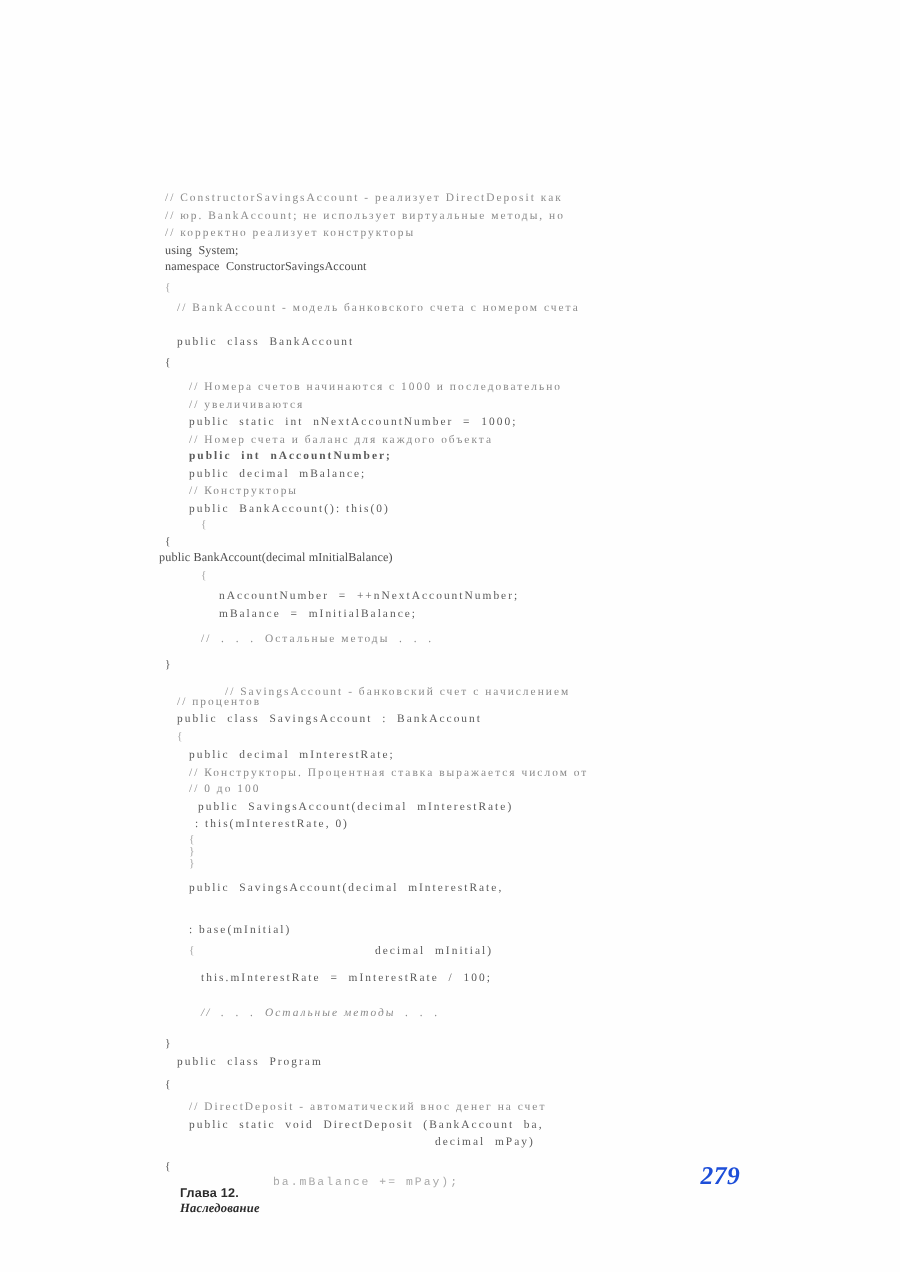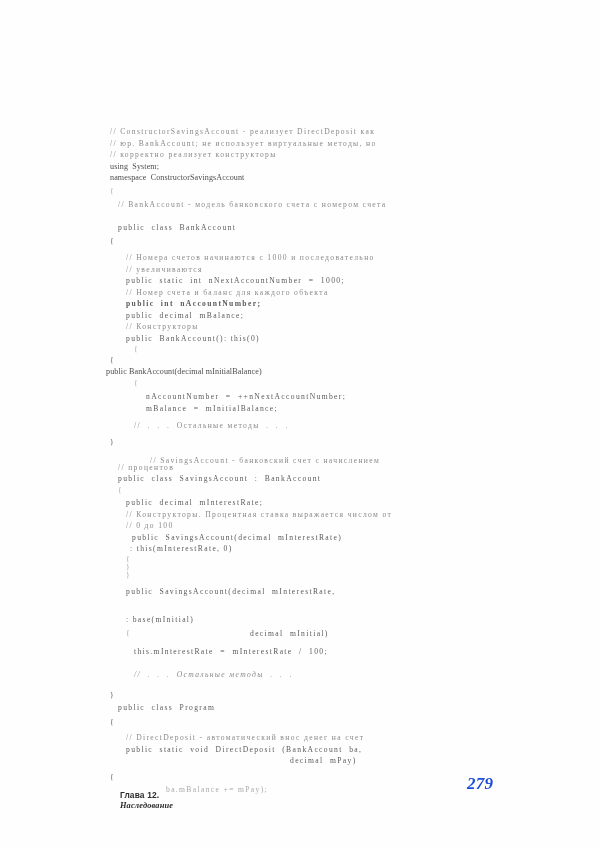--- a/index.html
+++ b/index.html
@@ -125,21 +125,21 @@
       <div class="code-line veryfaint" style="left: 126px; top: 628px;">{</div>
       <div class="code-line dark" style="left: 134px; top: 646px;">this.mInterestRate  =  mInterestRate  /  100;</div>
       <div class="code-line faint ital" style="left: 134px; top: 669px;">//  .  .  .  Остальные методы  .  .  .</div>
       <div class="code-line dark" style="left: 110px; top: 690px;">}</div>
       <div class="code-line dark" style="left: 118px; top: 702px;">public  class  Program</div>
       <div class="code-line dark" style="left: 110px; top: 717px;">{</div>
       <div class="code-line faint" style="left: 126px; top: 732px; text-align: right;">// DirectDeposit - автоматический внос денег на счет</div>
       <div class="code-line dark" style="left: 126px; top: 743.5px;">public  static  void  DirectDeposit  (BankAccount  ba,</div>
       <div class="code-line dark" style="left: 290px; top: 755px;">decimal  mPay)</div>
       <div class="code-line dark" style="left: 110px; top: 772px;">{</div>
-      <div class="code-line veryfaint" style="left: 166px; top: 784px;">ba.mBalance += mPay);</div>
+      <div class="code-line veryfaint" style="left: 182px; top: 784px; font-family: Liberation Mono, monospace;">ba.mBalance += mPay);</div>
     </div>
 
   <div class="footer-left" style="left:110px; top:780px;">
     <span>Глава 12.</span>
     <span class="chap-title">Наследование</span>
   </div>
 
   <div class="page-number" style="left:467px; top:774px;">279</div>
 
 </div>

